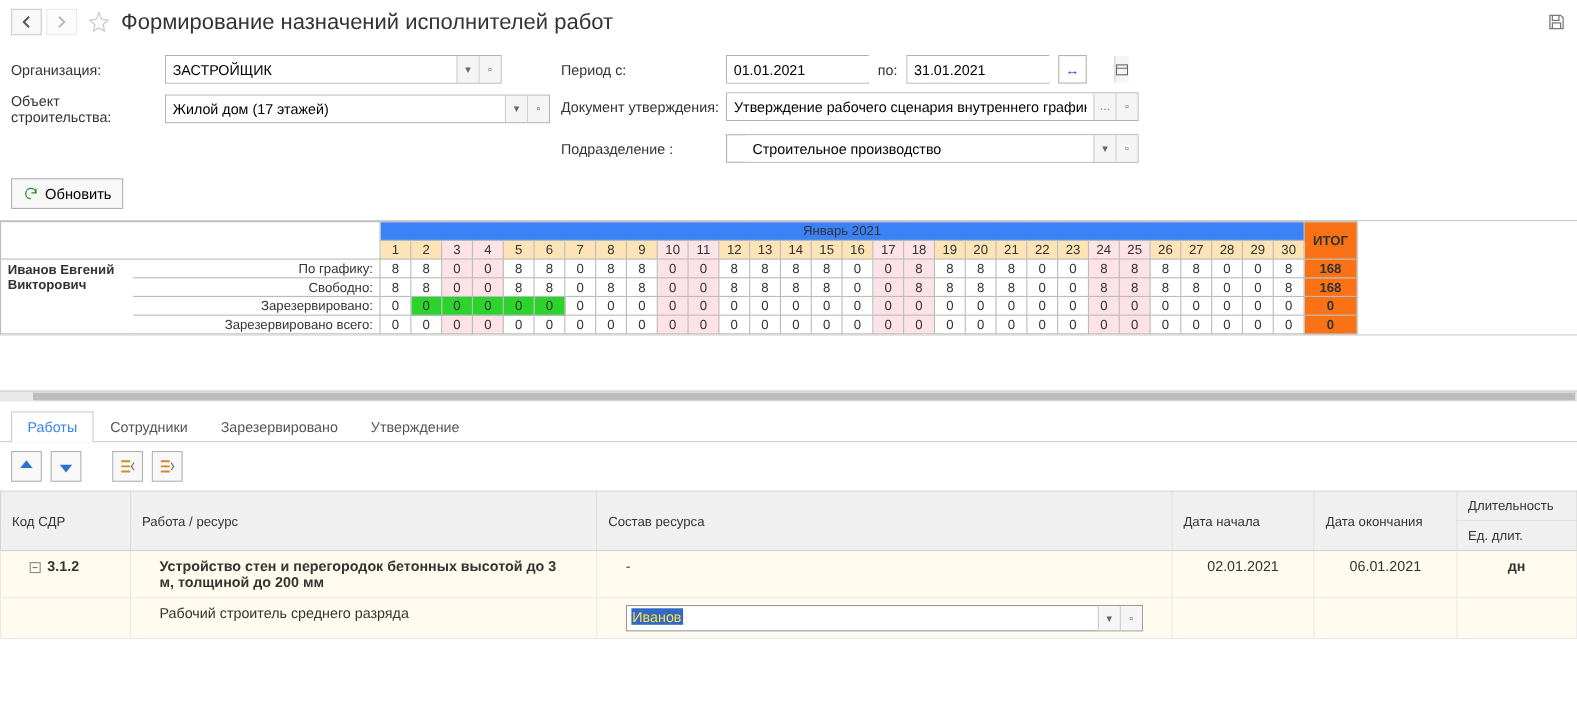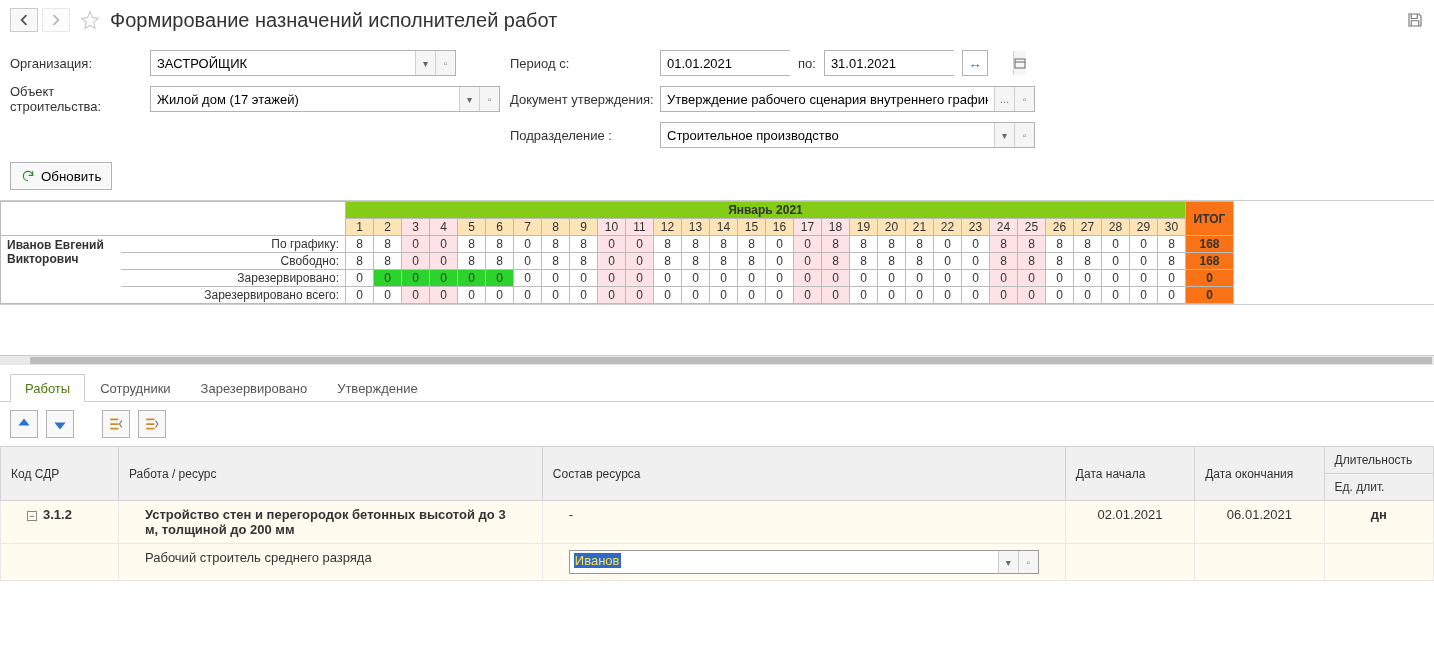--- a/index.html
+++ b/index.html
@@ -4,46 +4,46 @@
 <style>
 html,body{margin:0;padding:0;font-family:Arial,sans-serif;font-size:13px;color:#333;background:#fff}
 *{box-sizing:border-box}
 .toolbar{display:flex;align-items:center;padding:8px 10px;gap:4px}
 .nav-btn{width:28px;height:24px;border:1px solid #ccc;background:#f8f8f8;display:flex;align-items:center;justify-content:center;cursor:pointer}
 .nav-btn svg{width:12px;height:12px}
 .star-icon{width:20px;height:20px;margin:0 6px;color:#ccc}
 .page-title{font-size:20px;font-weight:400}
 .save-disk{margin-left:auto;width:18px;height:18px;color:#888;cursor:pointer}
 .form-area{padding:10px 10px 0 10px}
-.form-row{display:flex;margin-bottom:8px;align-items:center}
+.form-row{display:flex;margin-bottom:8px;align-items:flex-start}
 .form-label{width:140px;padding-right:6px}
 .input-group{display:flex;border:1px solid #b3b3b3;background:#fff;height:26px}
 .input-group input{border:none;outline:none;padding:0 6px;font-size:13px;font-family:inherit}
 .input-btn{width:20px;border-left:1px solid #d0d0d0;display:flex;align-items:center;justify-content:center;background:#f5f5f5;cursor:pointer;color:#666;font-size:10px}
 .col-left{width:500px}
 .col-right{flex:1;display:flex;align-items:center}
 .col-right .form-label{width:150px}
 .date-lbl{margin:0 8px}
 .refresh-btn{display:inline-flex;align-items:center;gap:6px;border:1px solid #b3b3b3;background:#f8f8f8;padding:4px 10px;height:28px;cursor:pointer;margin:6px 0 10px 0}
 .refresh-btn svg{width:14px;height:14px;color:#2a8a2a}
 .calendar-wrap{border-top:1px solid #ccc;border-bottom:1px solid #ccc;overflow:hidden}
 .cal-table{border-collapse:collapse;table-layout:fixed}
 .cal-table td,.cal-table th{border:1px solid #bbb;text-align:center;font-size:12px;height:17px;padding:0}
 .cal-day{width:28px;min-width:28px;max-width:28px}
 .cal-total{width:48px;min-width:48px;background:#f97316;font-weight:bold}
-.cal-month{background:#84cc16;font-weight:bold}
+.cal-month{background:#3b82f6;font-weight:normal}
 .cal-daynum{background:#fce4b6}
 .row-label{text-align:right !important;padding-right:6px !important;background:#fff}
 .weekend{background:#fde2e6}
 .green{background:#2dd32d}
 .scroll-hint{height:10px;background:#e8e8e8;border-top:1px solid #ccc;margin-top:50px;position:relative}
 .scroll-thumb{position:absolute;left:30px;right:2px;top:1px;bottom:1px;background:#bdbdbd}
 .tabs{display:flex;border-bottom:1px solid #ccc;margin-top:8px;padding-left:10px;gap:0}
 .tab{padding:6px 14px;border:1px solid transparent;border-bottom:none;cursor:pointer;color:#555;position:relative;top:1px}
-.tab.active{border-color:#ccc;background:#fff;color:#4d7c0f}
+.tab.active{border-color:#ccc;background:#fff;color:#3b82f6}
 .sub-toolbar{display:flex;gap:8px;padding:8px 10px}
 .icon-btn{width:28px;height:28px;border:1px solid #b3b3b3;background:#f8f8f8;display:flex;align-items:center;justify-content:center;cursor:pointer}
 .icon-btn svg{width:14px;height:14px}
 .grid{width:100%;border-collapse:collapse}
 .grid th{background:#f0f0f0;border:1px solid #d4d4d4;text-align:left;padding:6px 10px;font-weight:normal;font-size:12px;position:relative}
 .grid td{border:1px solid #e8e8e8;padding:6px 26px;font-size:13px;vertical-align:top}
 .grid .group-row td{background:#fffcef}
 .grid .edit-row td{background:#fffcef}
 .expand-toggle{display:inline-block;width:10px;height:10px;border:1px solid #888;line-height:8px;text-align:center;font-size:9px;margin-right:6px;cursor:pointer}
 .sel-text{background:#3169c6;color:#fde047;padding:0 1px}
@@ -127,21 +127,21 @@
         <div class="input-btn">▫</div>
       </div>
     </div>
   </div>
 
   <div class="form-row">
     <div class="col-left"></div>
     <div class="col-right">
       <div class="form-label">Подразделение :</div>
       <div class="input-group" style="width:375px">
-        <input style="flex: 1 1 0%;" value="Строительное производство">
+        <input style="flex: 1 1 0%; margin-left: 17px;" value="Строительное производство">
         <div class="input-btn">▾</div>
         <div class="input-btn">▫</div>
       </div>
     </div>
   </div>
 
   <button class="refresh-btn">
     <svg viewBox="0 0 24 24">
         <path d="M20 11A8 8 0 1 0 12 20" fill="none" stroke="currentColor" stroke-width="2"></path>
         <path d="M20 4v7h-7" fill="none" stroke="currentColor" stroke-width="2"></path>

